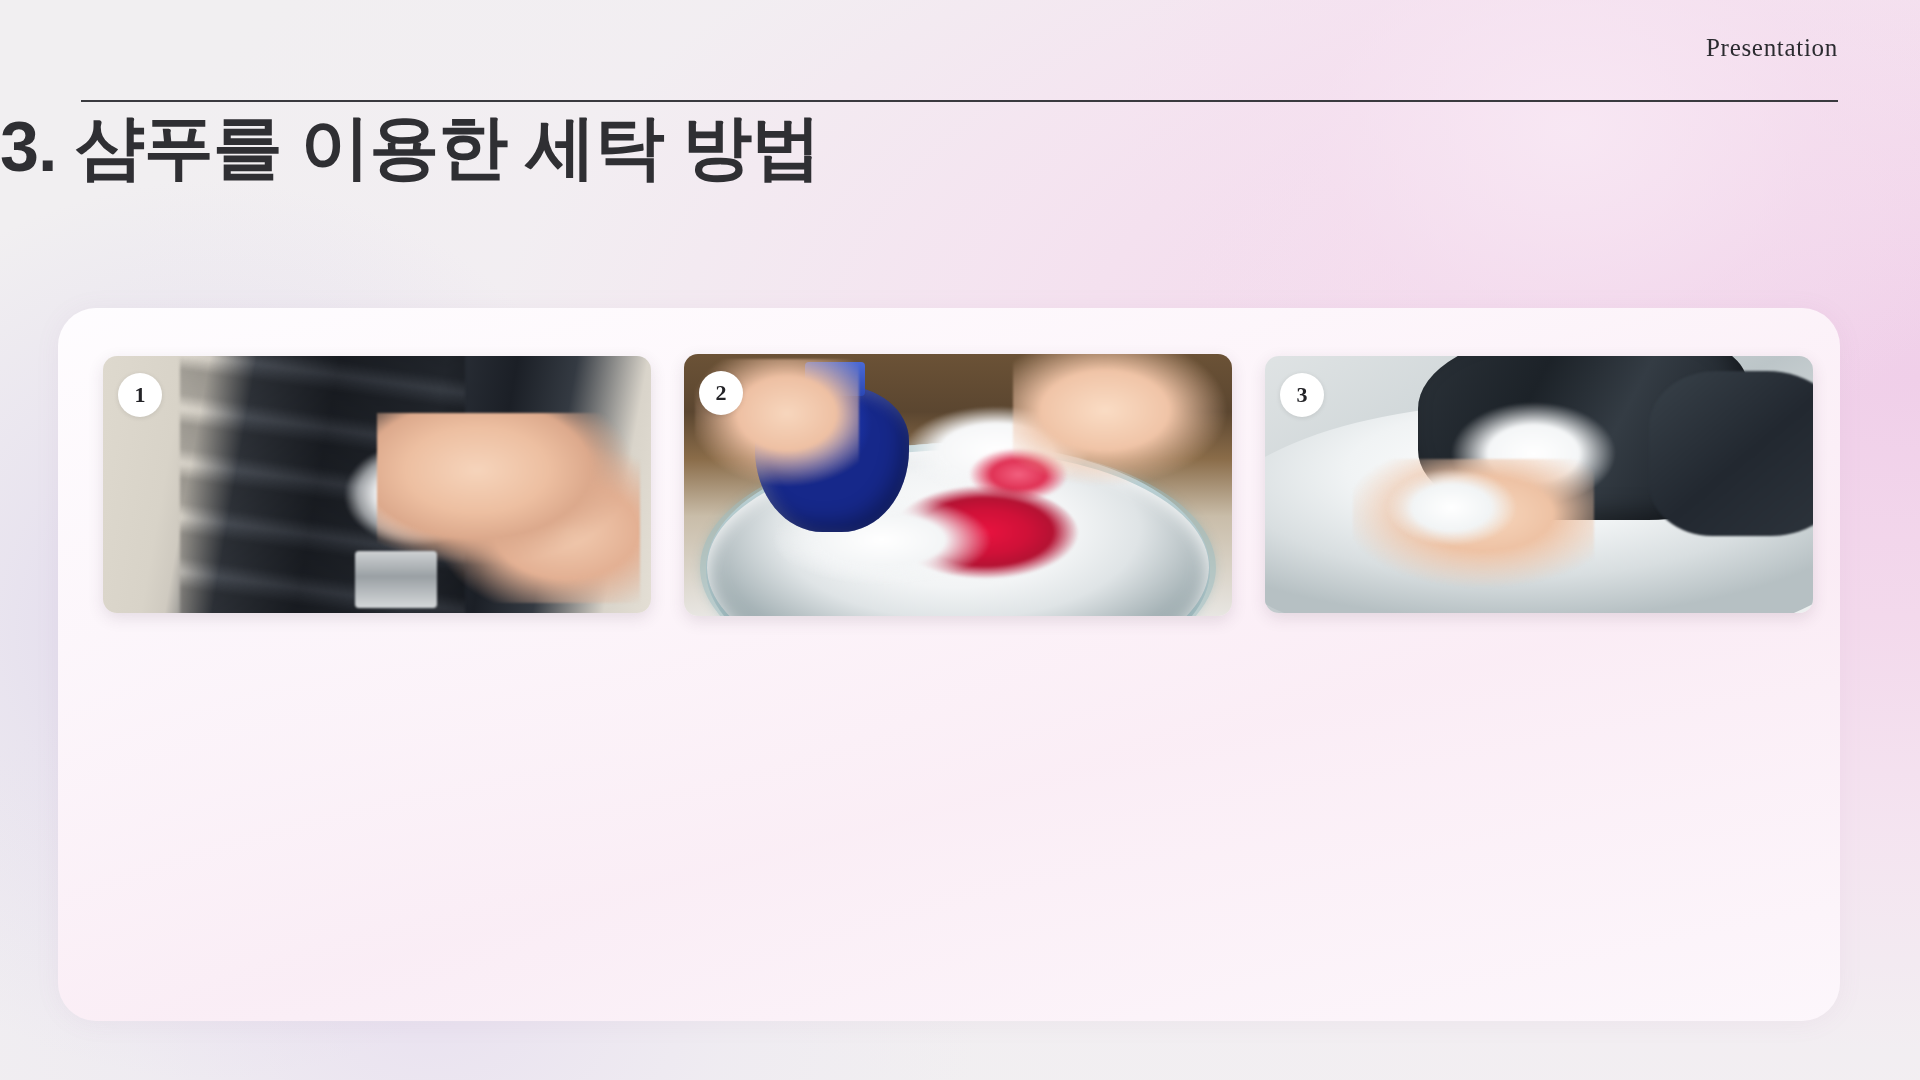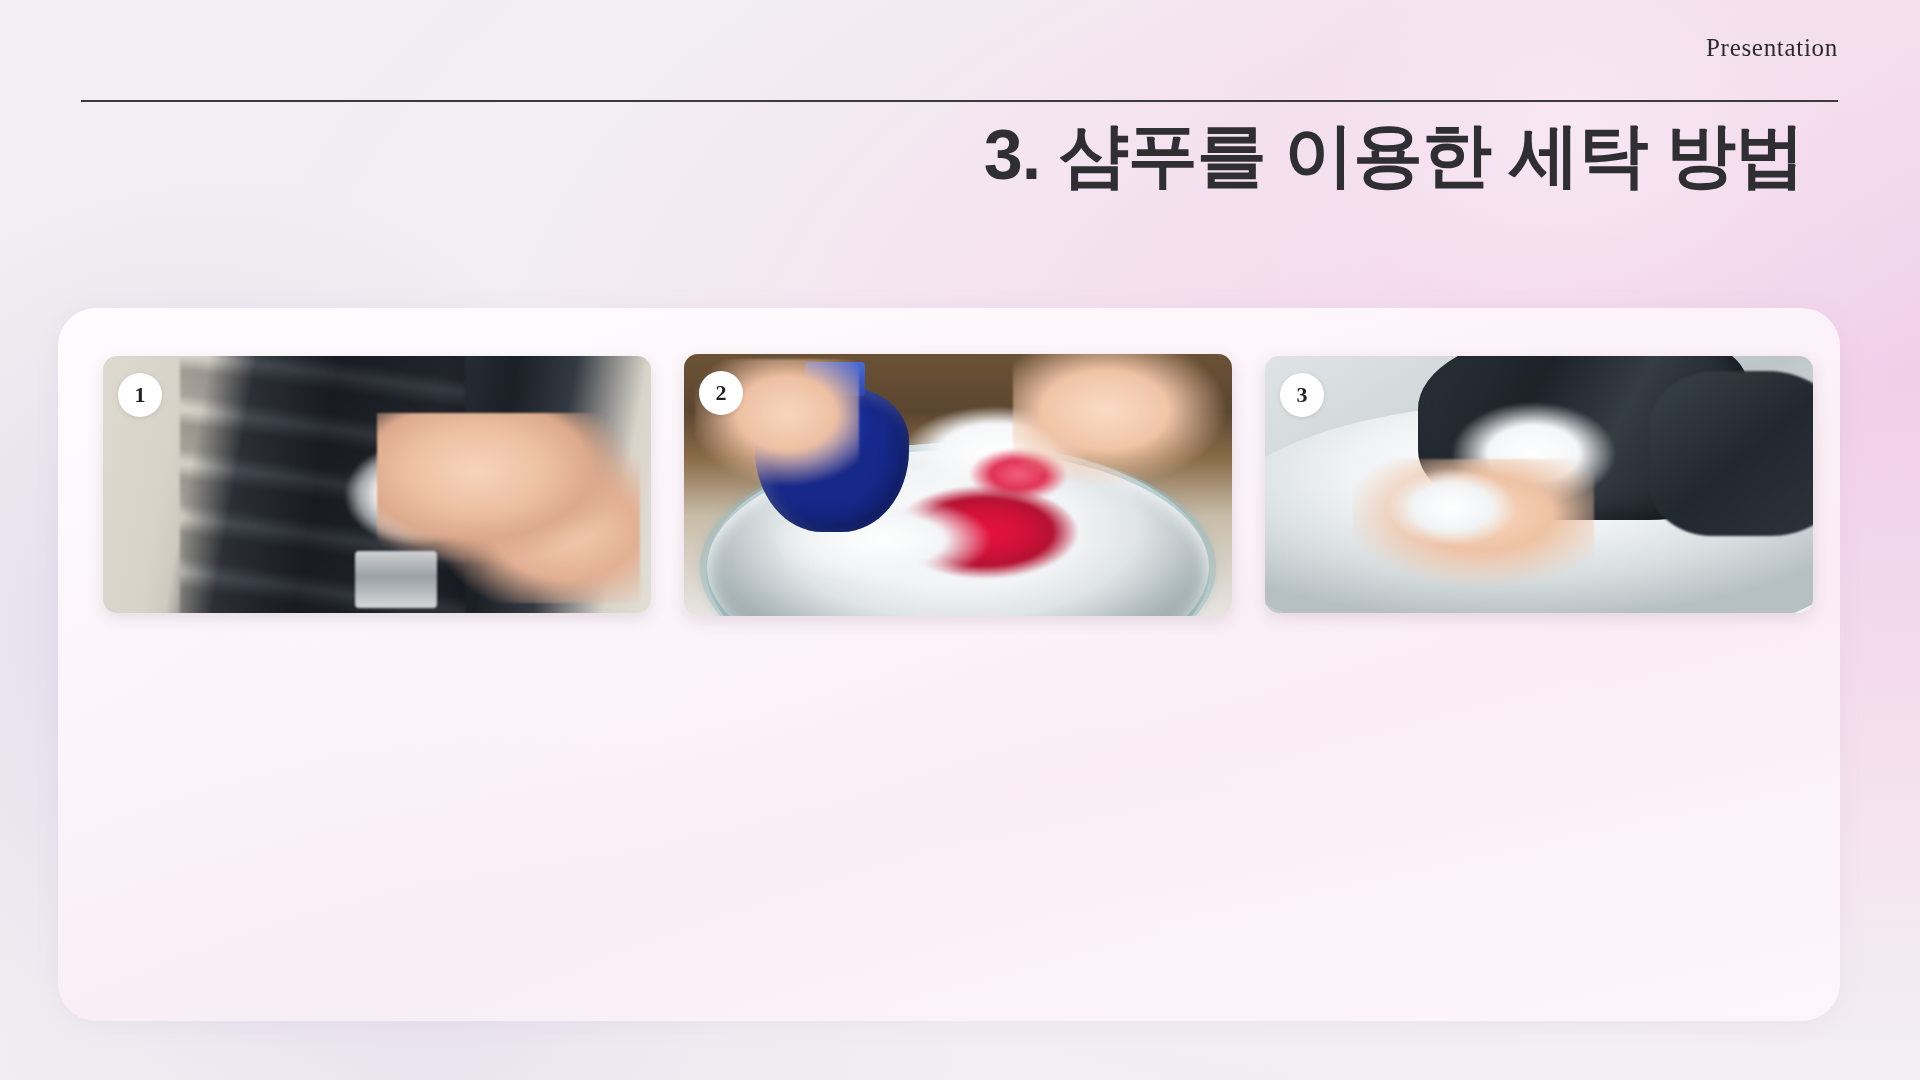--- a/index.html
+++ b/index.html
@@ -43,22 +43,22 @@
     font-family:"Liberation Serif","DejaVu Serif",serif;
     font-size:25px; letter-spacing:0.7px; color:#2b2b30;
   }
   .header-rule {
     position:absolute; left:81px; top:100px; width:1757px; height:2px;
     background:#3a3a3f;
   }
 
   
   .title {
-    position:absolute; left:0; top:116px; width:1804px;
-    text-align:right;
+    position:absolute; left:0; top:108px; width:1804px;
+    text-align:left;
     font-size:70px; font-weight:800; letter-spacing:-1px;
     color:#2f2f33; line-height:1.12;
   }
 
   
   .card {
     position:absolute; left:58px; top:308px; width:1782px; height:713px;
     border-radius:38px;
     background:linear-gradient(165deg, rgba(255,253,255,0.97) 0%, rgba(253,246,251,0.95) 34%, rgba(251,238,246,0.93) 62%, rgba(253,247,252,0.95) 100%);
     box-shadow:0 2px 26px rgba(150,120,150,0.07);

